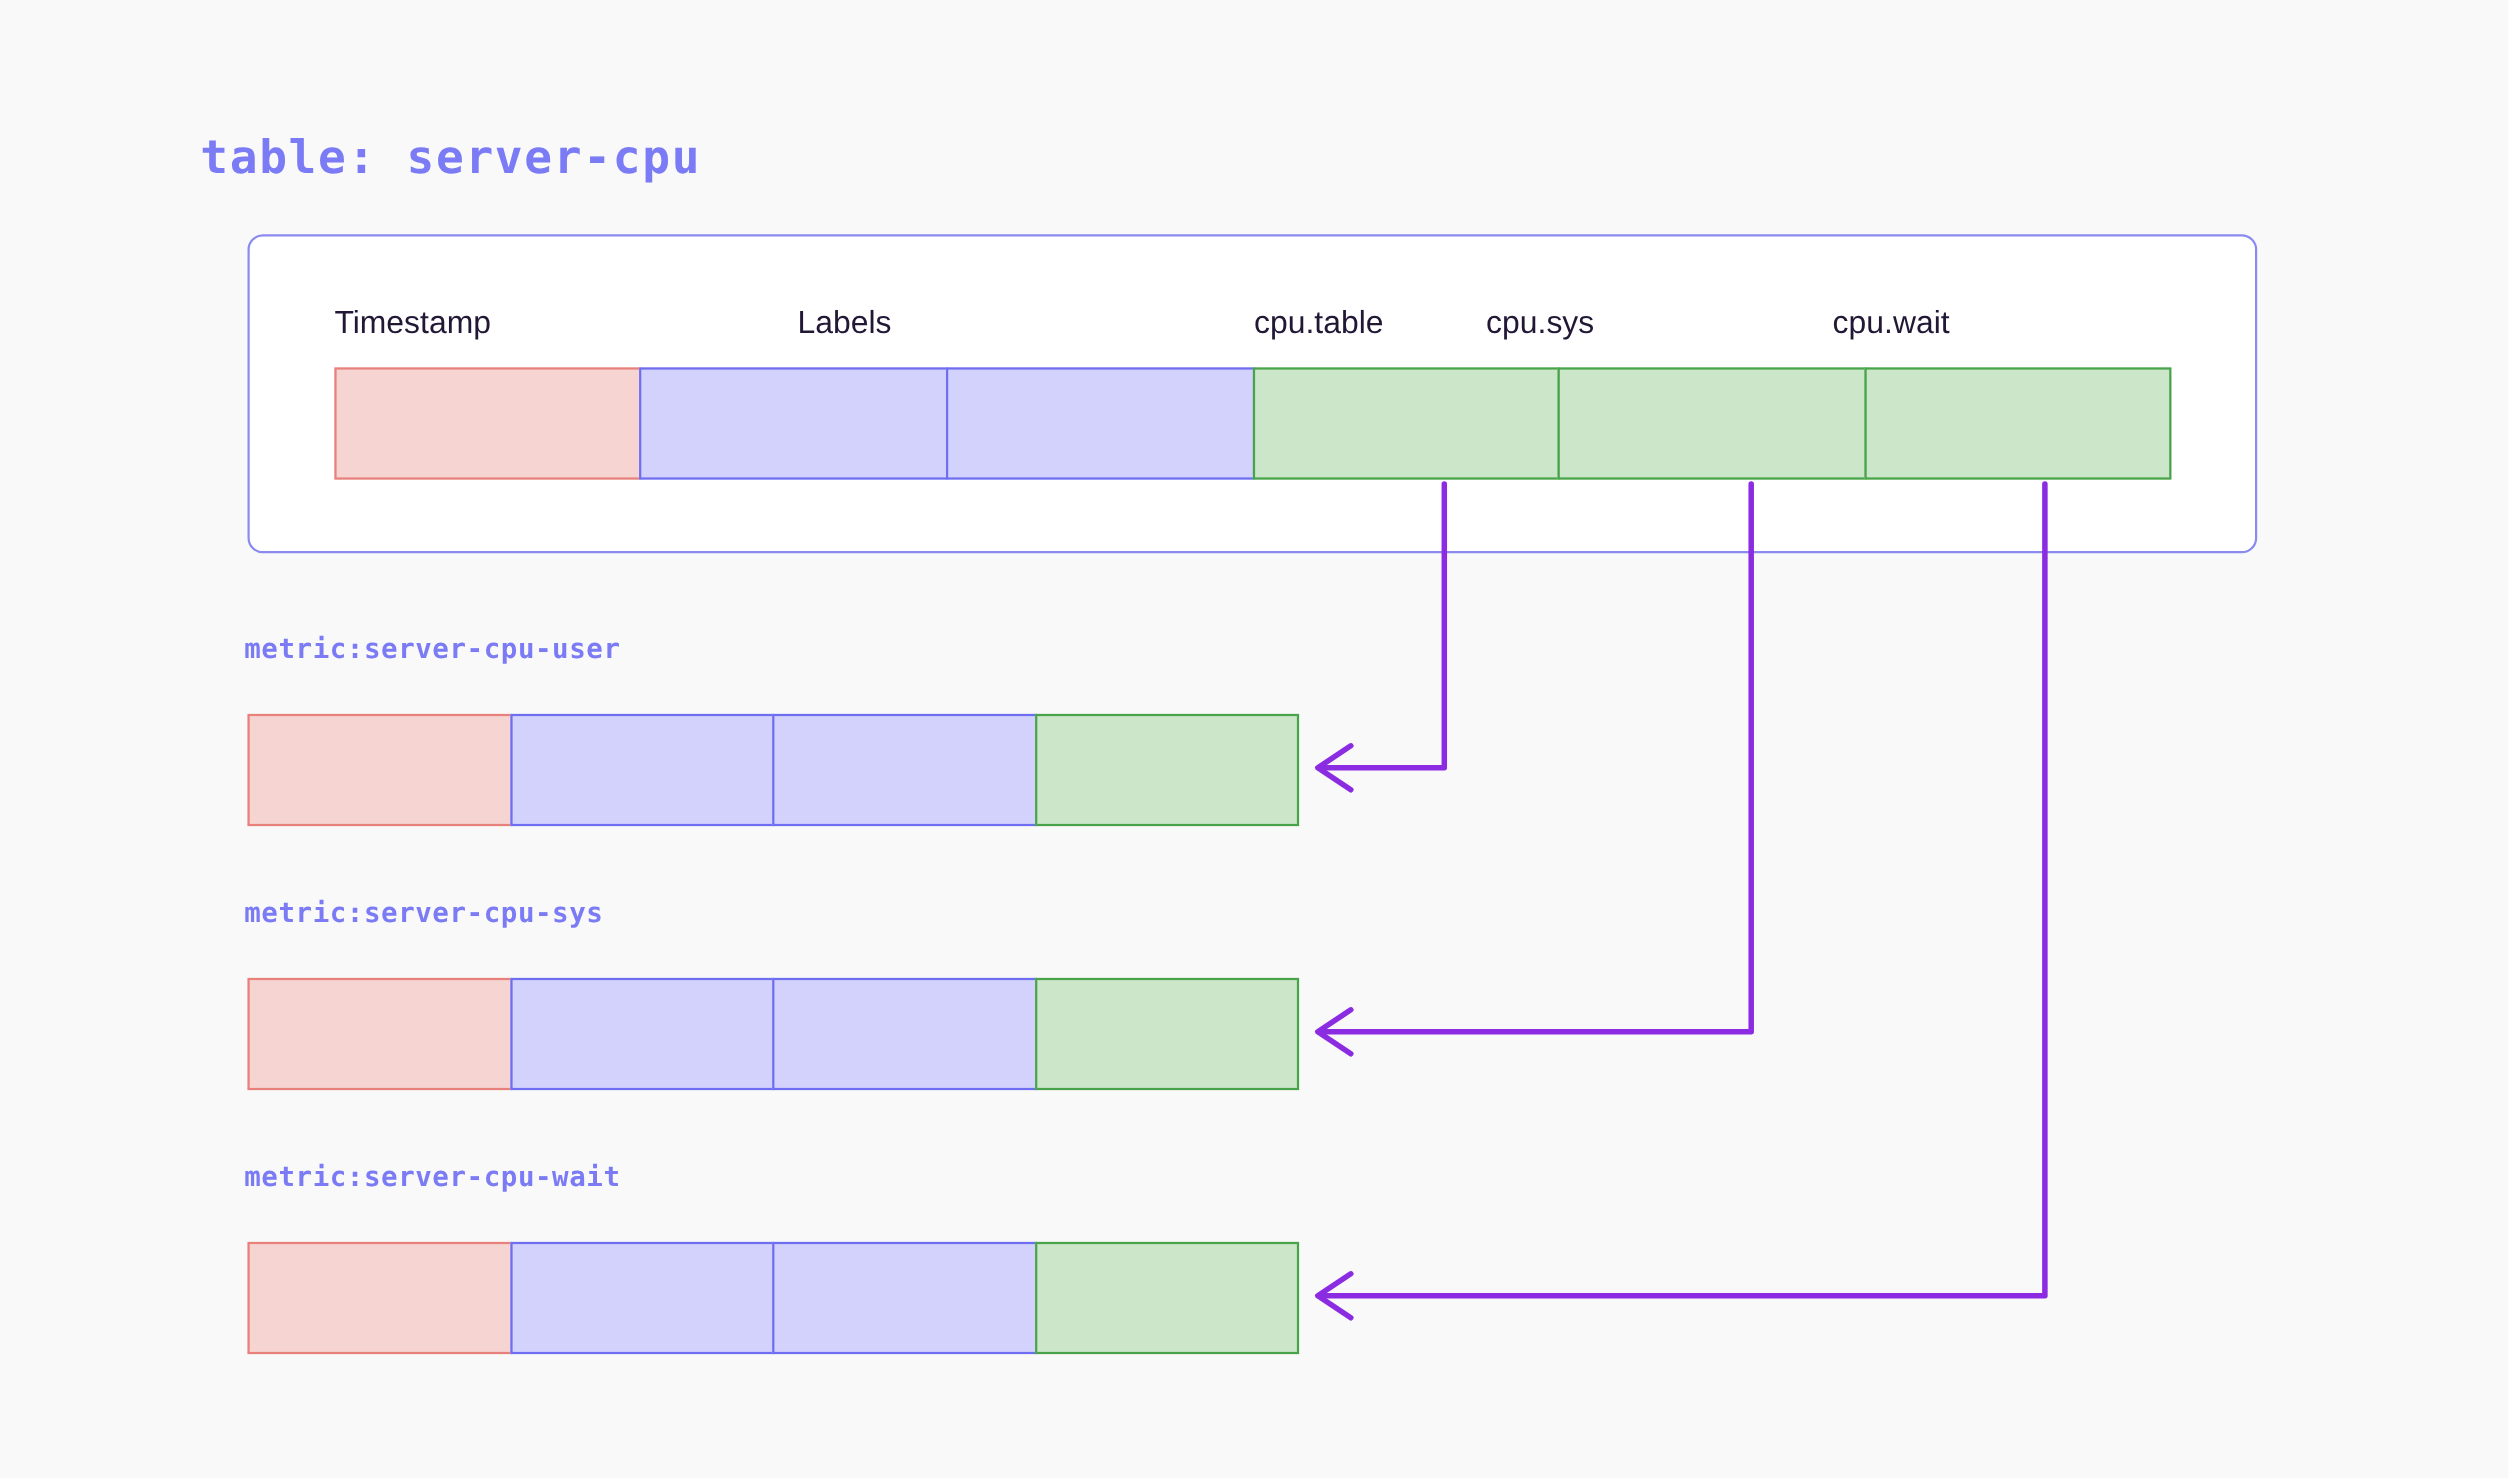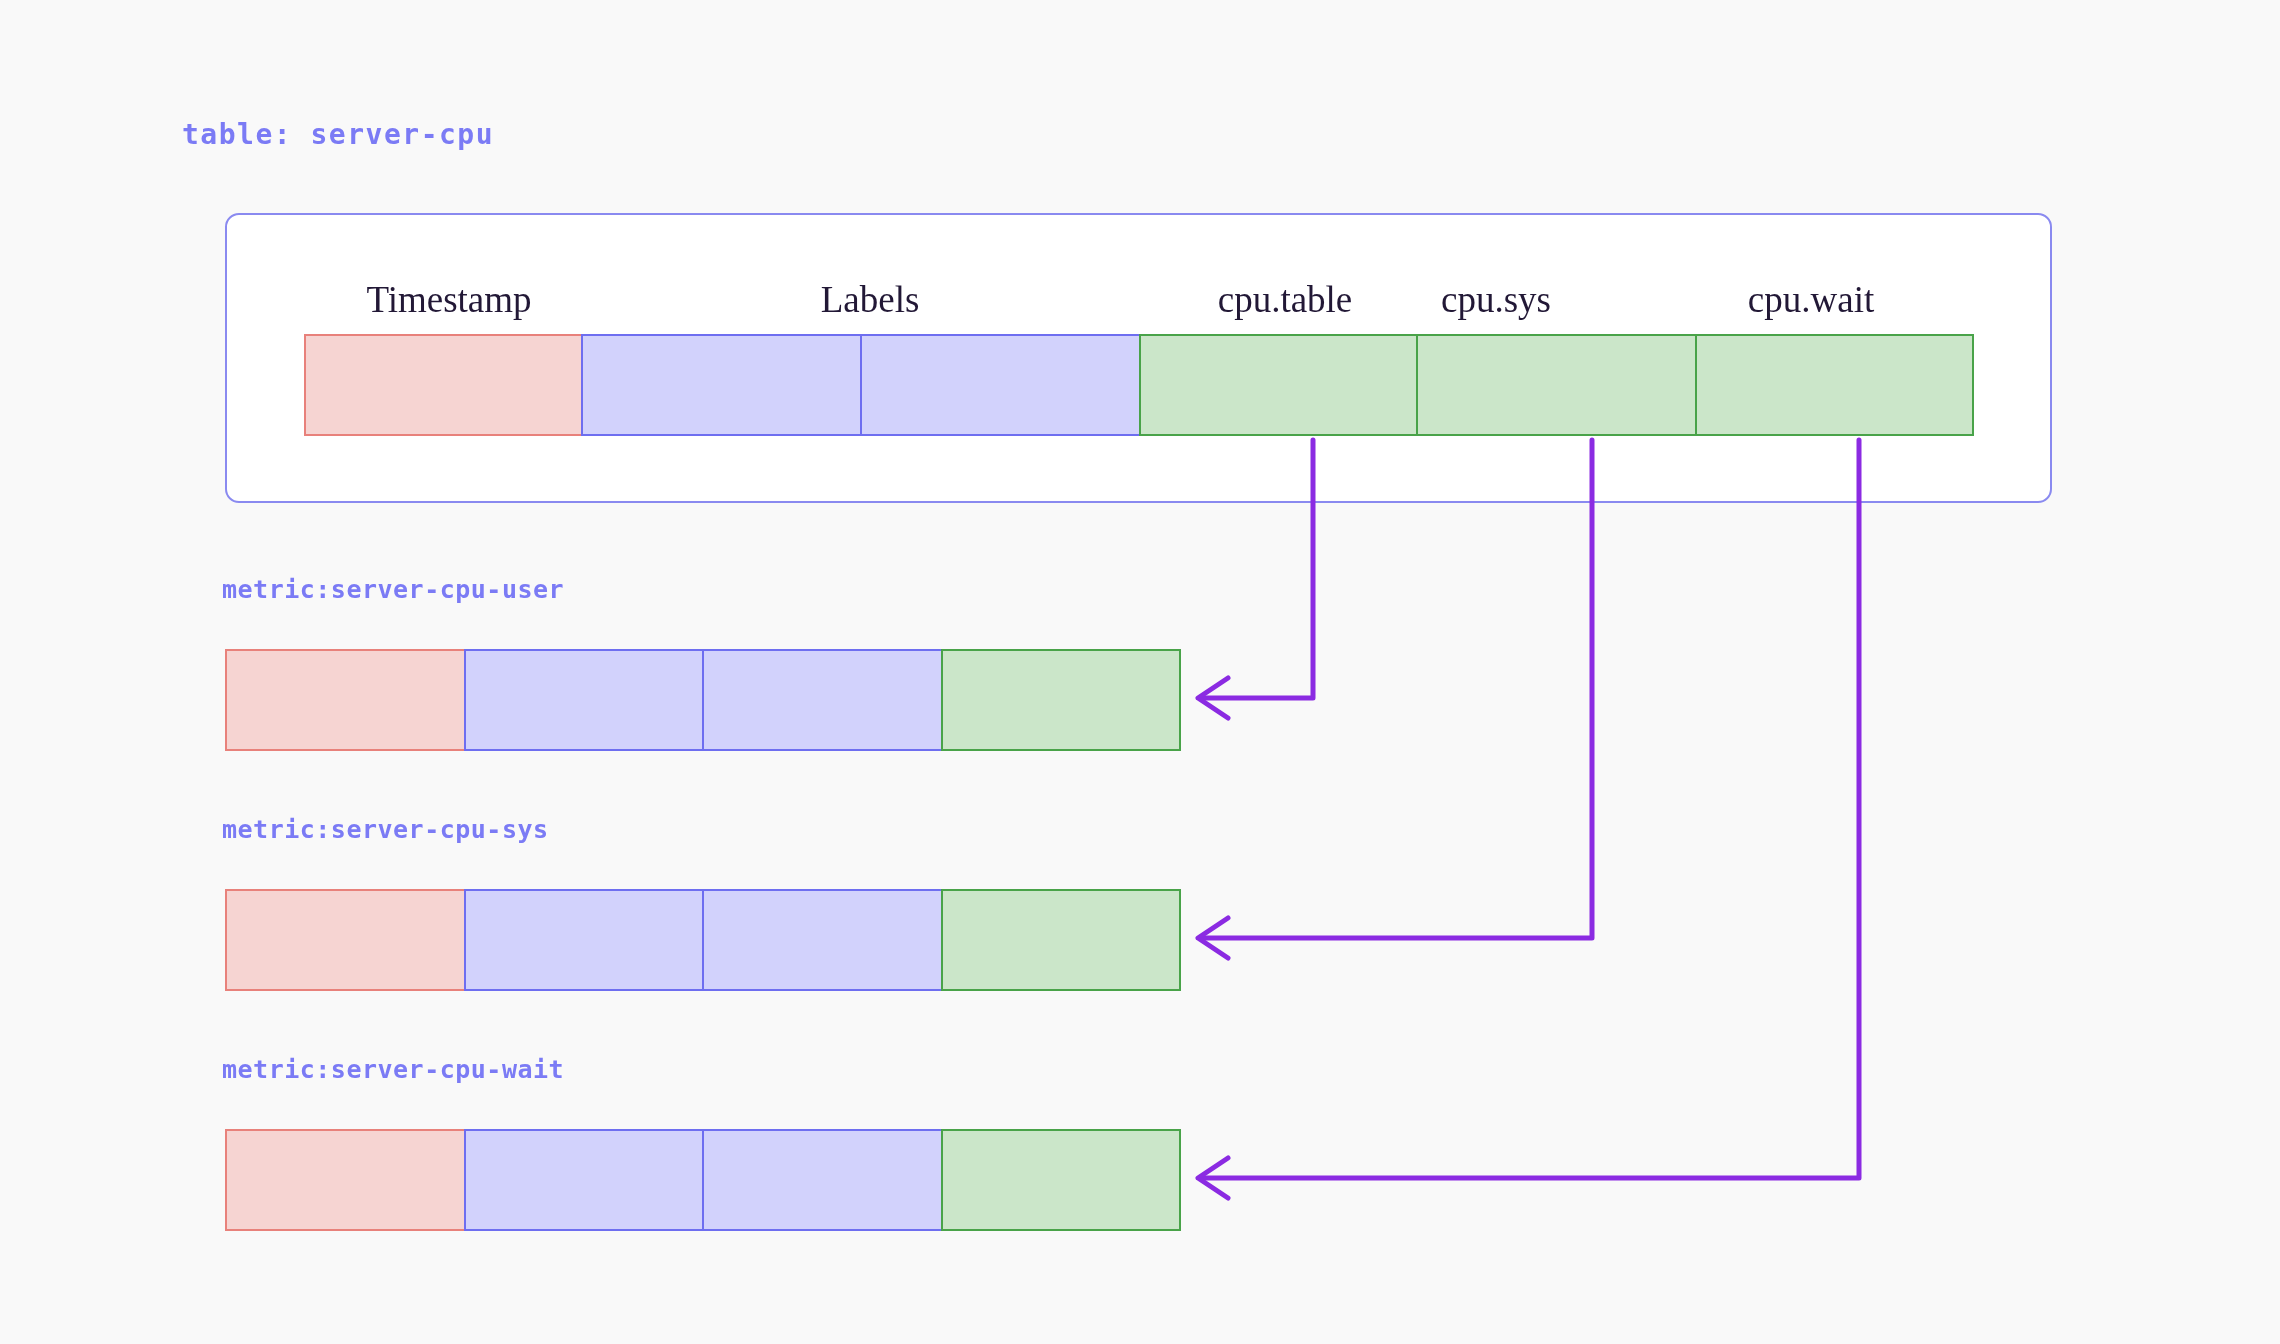--- a/index.html
+++ b/index.html
@@ -19,21 +19,21 @@
     position: absolute;
     inset: 0;
   }
 
   
   .table-title {
     position: absolute;
     left: 182px;
     top: 118px;
     font-family: "DejaVu Sans Mono", "Liberation Mono", monospace;
-    font-size: 28px;
+    font-size: 42px;
     font-weight: 700;
     letter-spacing: 1.5px;
     color: #7b7bf5;
     white-space: pre;
   }
 
   .metric-title {
     position: absolute;
     font-family: "DejaVu Sans Mono", "Liberation Mono", monospace;
     font-size: 25px;
@@ -52,25 +52,25 @@
     height: 290px;
     background: #ffffff;
     border: 2px solid #8a8af0;
     border-radius: 14px;
     box-sizing: border-box;
   }
 
   .col-header {
     position: absolute;
     top: 278px;
-    font-family: Liberation Serif, serif;
-    font-size: 37px;
+    font-family: Liberation Sans, sans-serif;
+    font-size: 29px;
     color: #221836;
     white-space: pre;
-    text-align: center;
+    text-align: left;
   }
 
   
   .band {
     position: absolute;
     display: flex;
     box-sizing: border-box;
   }
 
   .cell {

